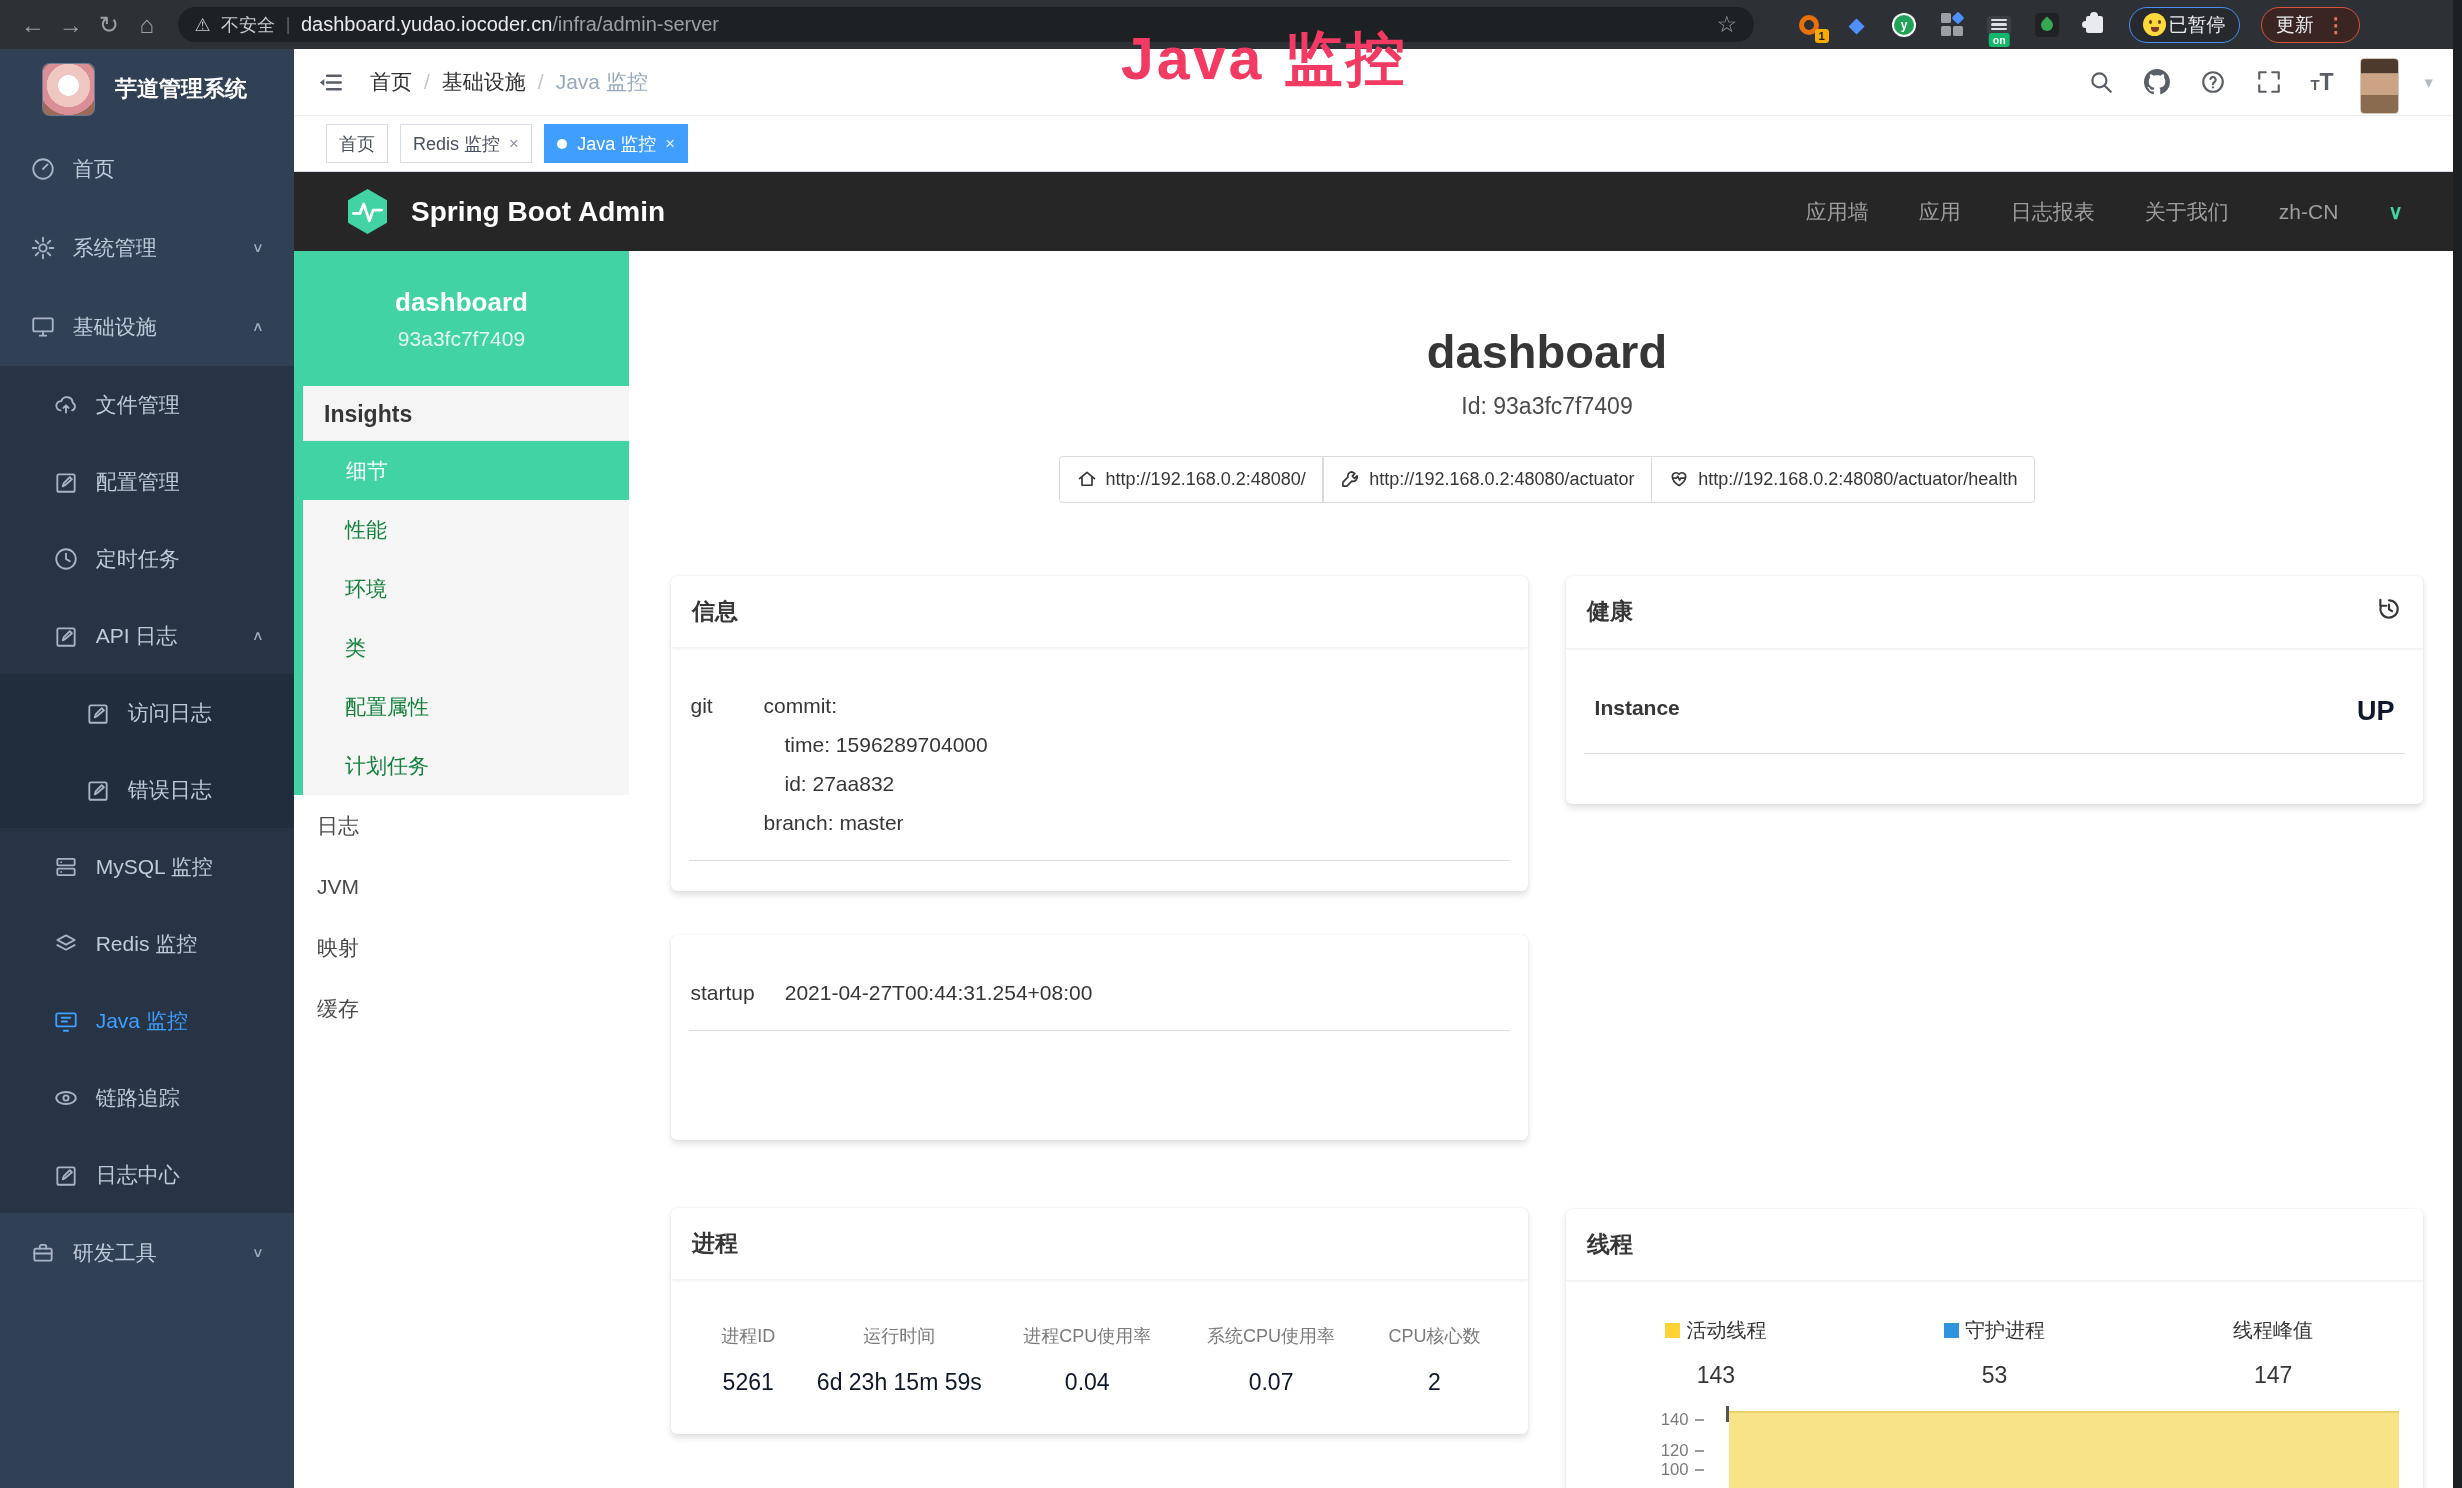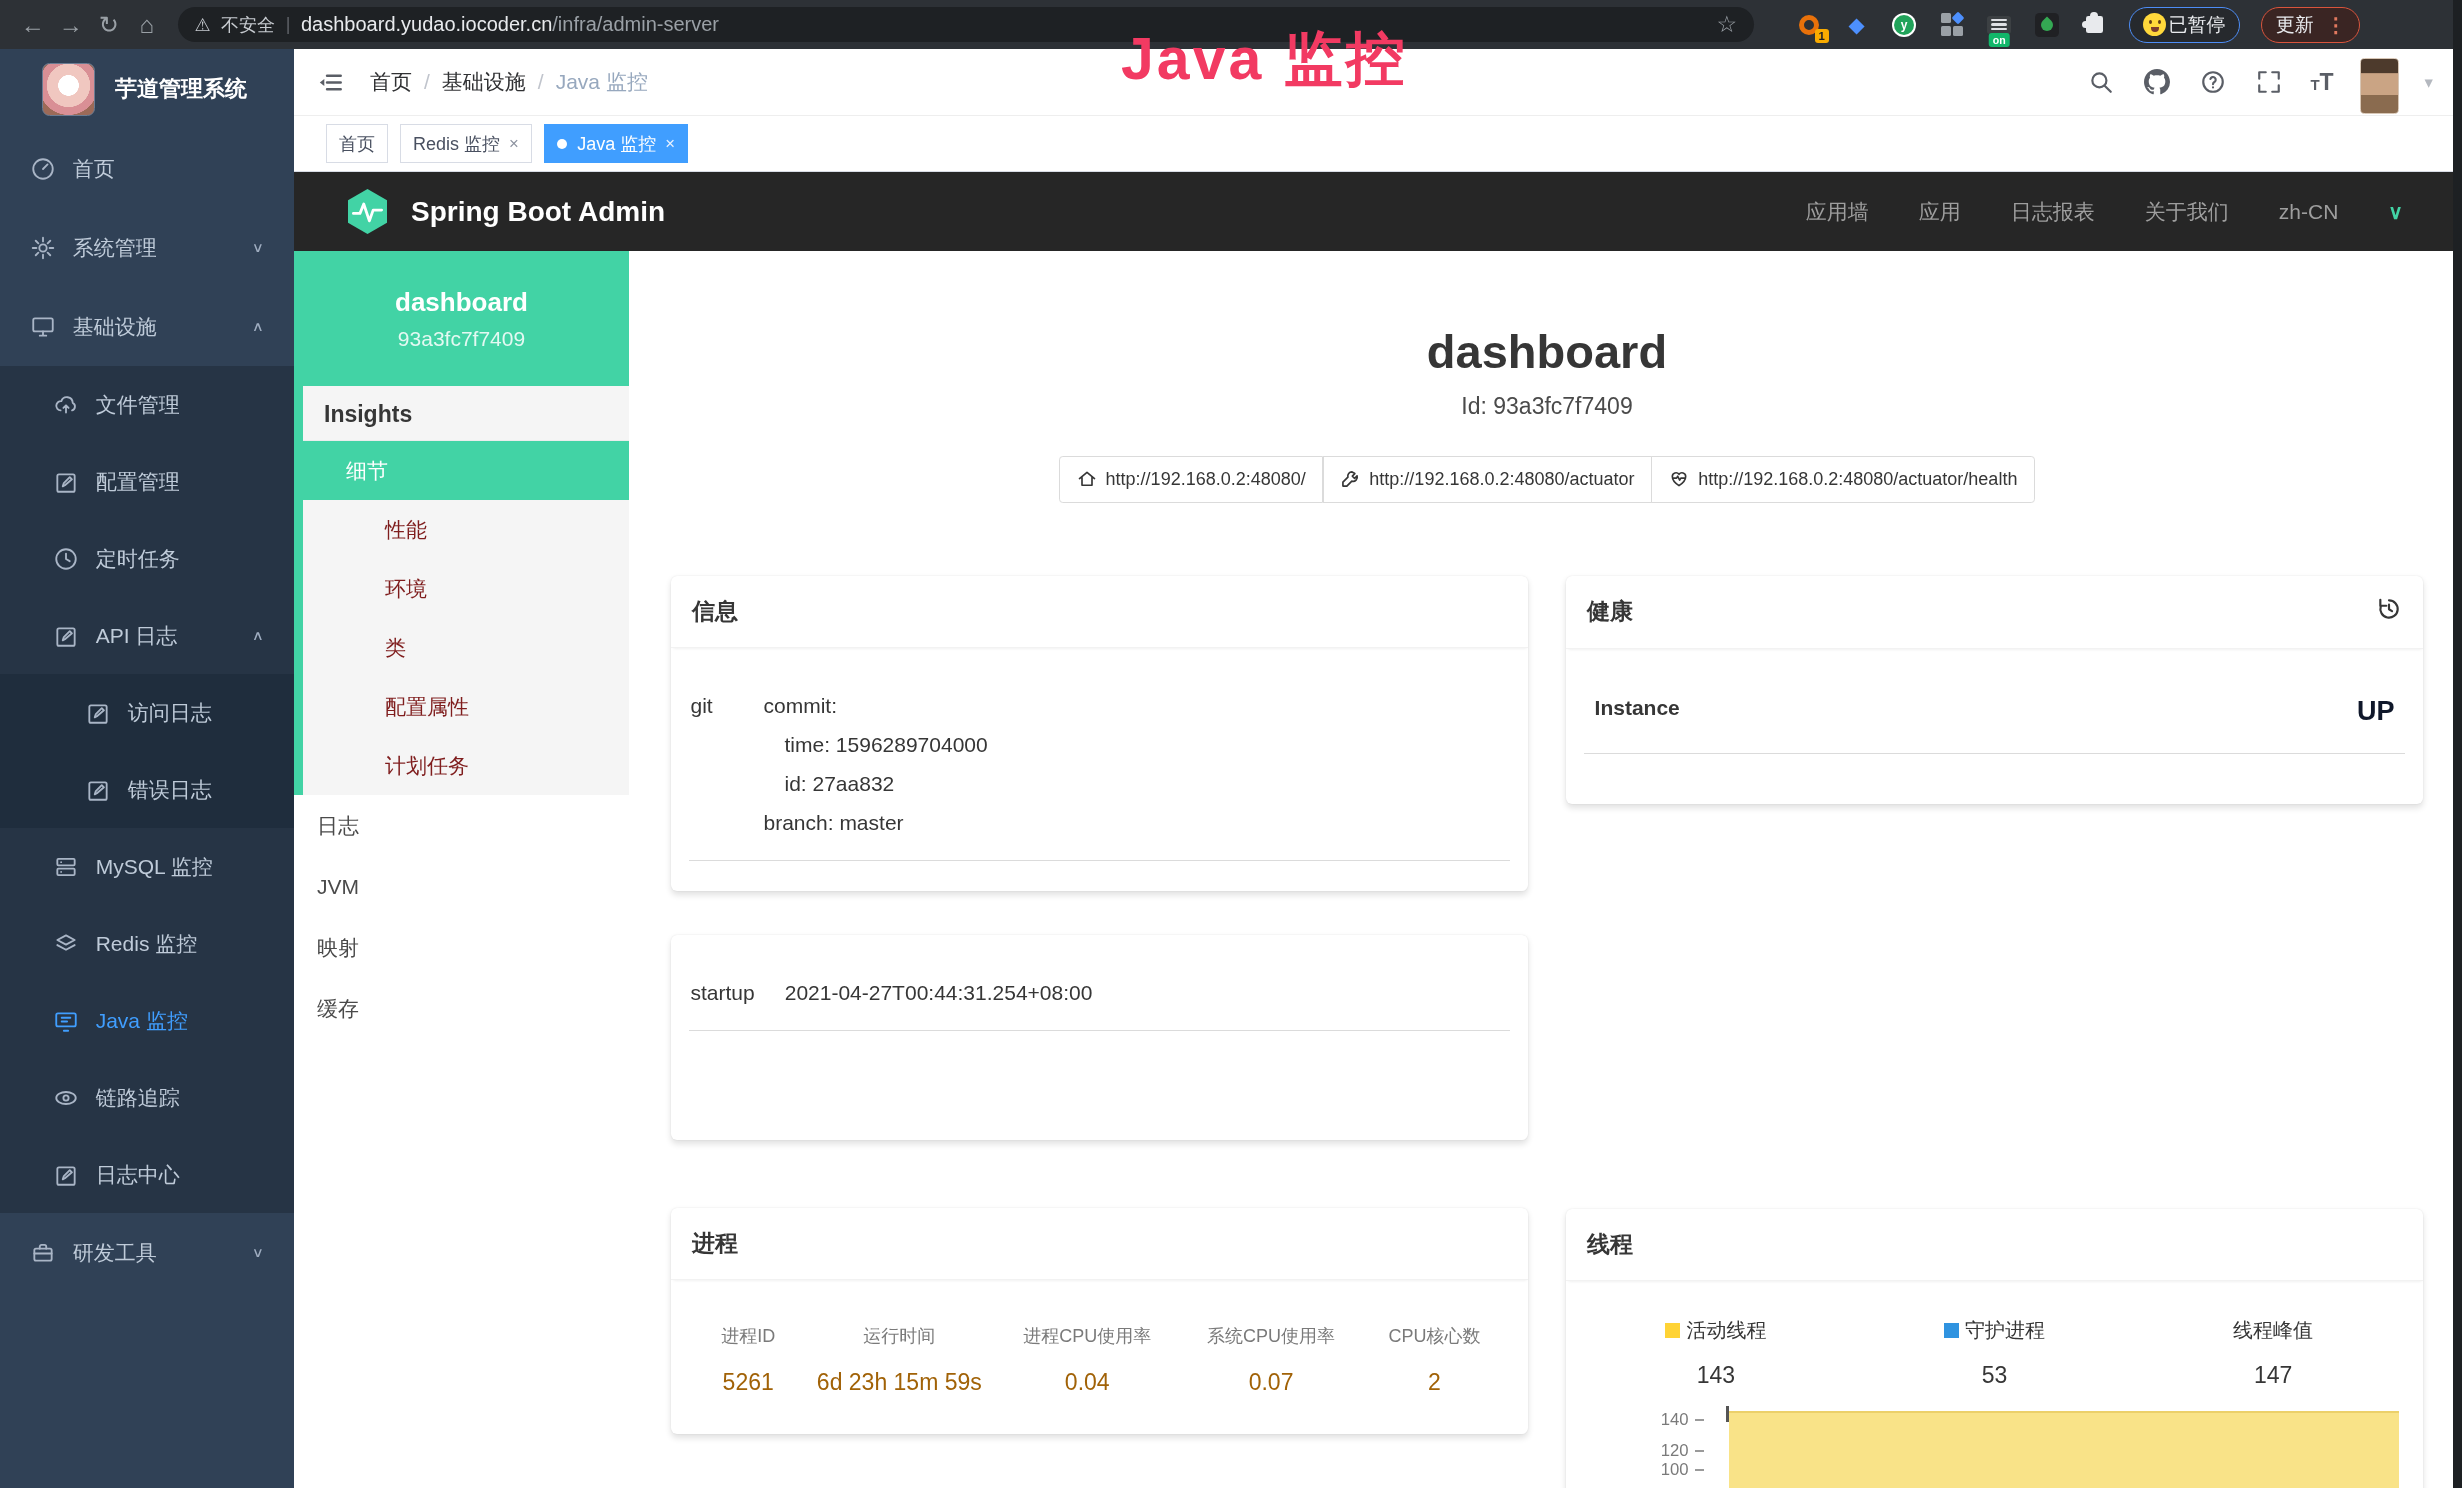--- a/index.html
+++ b/index.html
@@ -113,21 +113,21 @@
   
   .sba-body { height:1238px; display:flex; overflow:hidden; background:#fff; }
   .sba-side { width:335px; flex:0 0 auto; background:#fff; }
   .inst-head { height:135px; background:#42d3a5; color:#fff; display:flex; flex-direction:column;
     align-items:center; justify-content:center; gap:9px; }
   .inst-name { font-size:26px; font-weight:bold; }
   .inst-id { font-size:21px; color:rgba(255,255,255,.85); }
   .insights { background:#f5f5f5; border-left:9px solid #42d3a5; }
   .sec-label { padding:15px 0 12px 21px; font-size:23px; font-weight:bold; color:#363636; border-bottom:0.8px solid #ececec; }
   .insights ul { list-style:none; }
-  .insights li { height:59px; display:flex; align-items:center; padding-left:42px; font-size:21px; color:#7f1d1d; cursor:pointer;margin-left:40px; }
+  .insights li { height:59px; display:flex; align-items:center; padding-left:42px; font-size:21px; color:#15803d; cursor:pointer; }
   .insights li.active { background:#42d3a5; color:#fff; margin-left:-9px; padding-left:52px; }
   .side-bottom { list-style:none; }
   .side-bottom li { height:61px; display:flex; align-items:center; padding-left:23px; font-size:21px; color:#4a4a4a; cursor:pointer; background:#fff; }
 
   
   .sba-content { flex:1; padding:0 30px 0 42px; }
   .chead { text-align:center; padding-top:73px; }
   .ctitle { font-size:47px; font-weight:600; color:#363636; }
   .csub { font-size:23px; color:#4a4a4a; margin-top:13.7px; }
   .linkrow { margin-top:36px; display:flex; justify-content:center; }
@@ -154,21 +154,21 @@
   .kv .v .ind { padding-left:21px; }
 
   .hbody { padding:47px 18px 33px; }
   .hrow { display:flex; justify-content:space-between; align-items:flex-start;
     border-bottom:0.8px solid #dbdbdb; padding:0 10.6px 26px; }
   .hname { font-size:21px; font-weight:600; color:#363636; }
   .hstatus { font-size:27px; font-weight:bold; color:#0f172a; }
 
   .pbody { display:flex; padding:44px 20px 38px; text-align:center; }
   .pcol .ph { font-size:18px; color:#7a7a7a; }
-  .pcol .pv { font-size:23px; color:#a16207; margin-top:21px; }
+  .pcol .pv { font-size:23px; color:#0f172a; margin-top:21px; }
   .pc0{width:14%} .pc1{width:23%} .pc2{width:23%} .pc3{width:22%} .pc4{width:18%}
 
   .tbody { padding:36px 10.6px 0; }
   .tleg { display:flex; text-align:center; }
   .tleg .tcol { flex:1; }
   .tlab { font-size:20px; color:#363636; display:flex; align-items:center; justify-content:center; gap:6px; }
   .sw { width:15px; height:15px; display:inline-block; flex:0 0 auto; }
   .tval { font-size:23px; color:#363636; margin-top:18px; }
   .tchart { position:relative; height:167px; margin-top:12px; }
   .ylab { position:absolute; left:0; width:127px; height:20px; display:flex; align-items:center;

